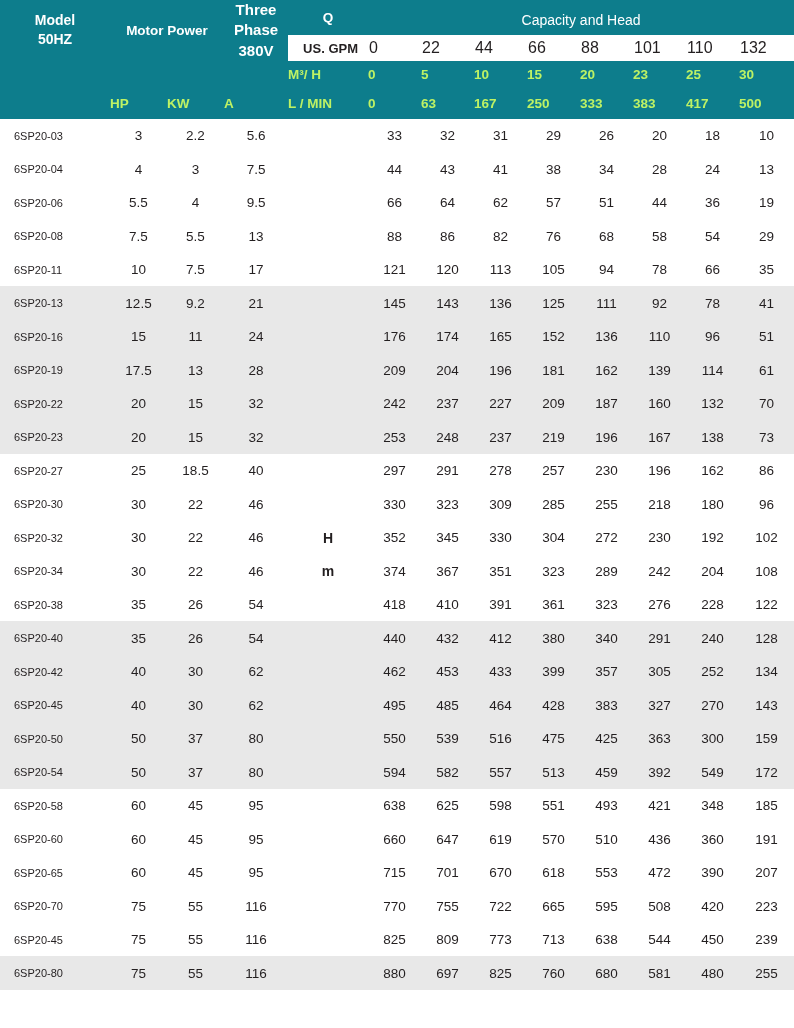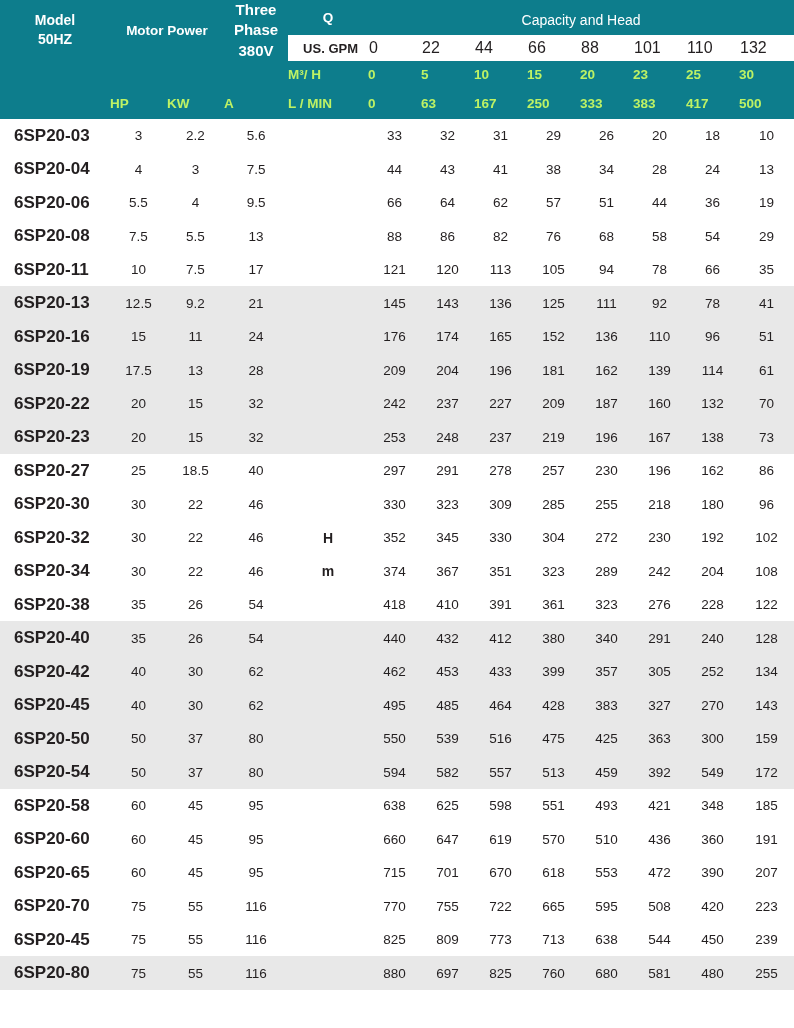--- a/index.html
+++ b/index.html
@@ -63,24 +63,24 @@
   
   tbody td {
     font-size: 13.5px;
     text-align: center;
     height: 33.5px;
     padding: 0;
     border: 0;
     color: #231f20;
   }
   tbody td.model {
-    font-weight: bold;
+    font-weight: normal;
     text-align: left;
     padding-left: 14px;
-    font-size: 17px;
+    font-size: 11px;
   }
   tr.shaded td {
     background: #e8e8e8;
   }
   tr.plain td {
     background: #ffffff;
   }
   td.hm {
     font-weight: bold;
     font-size: 14px;

